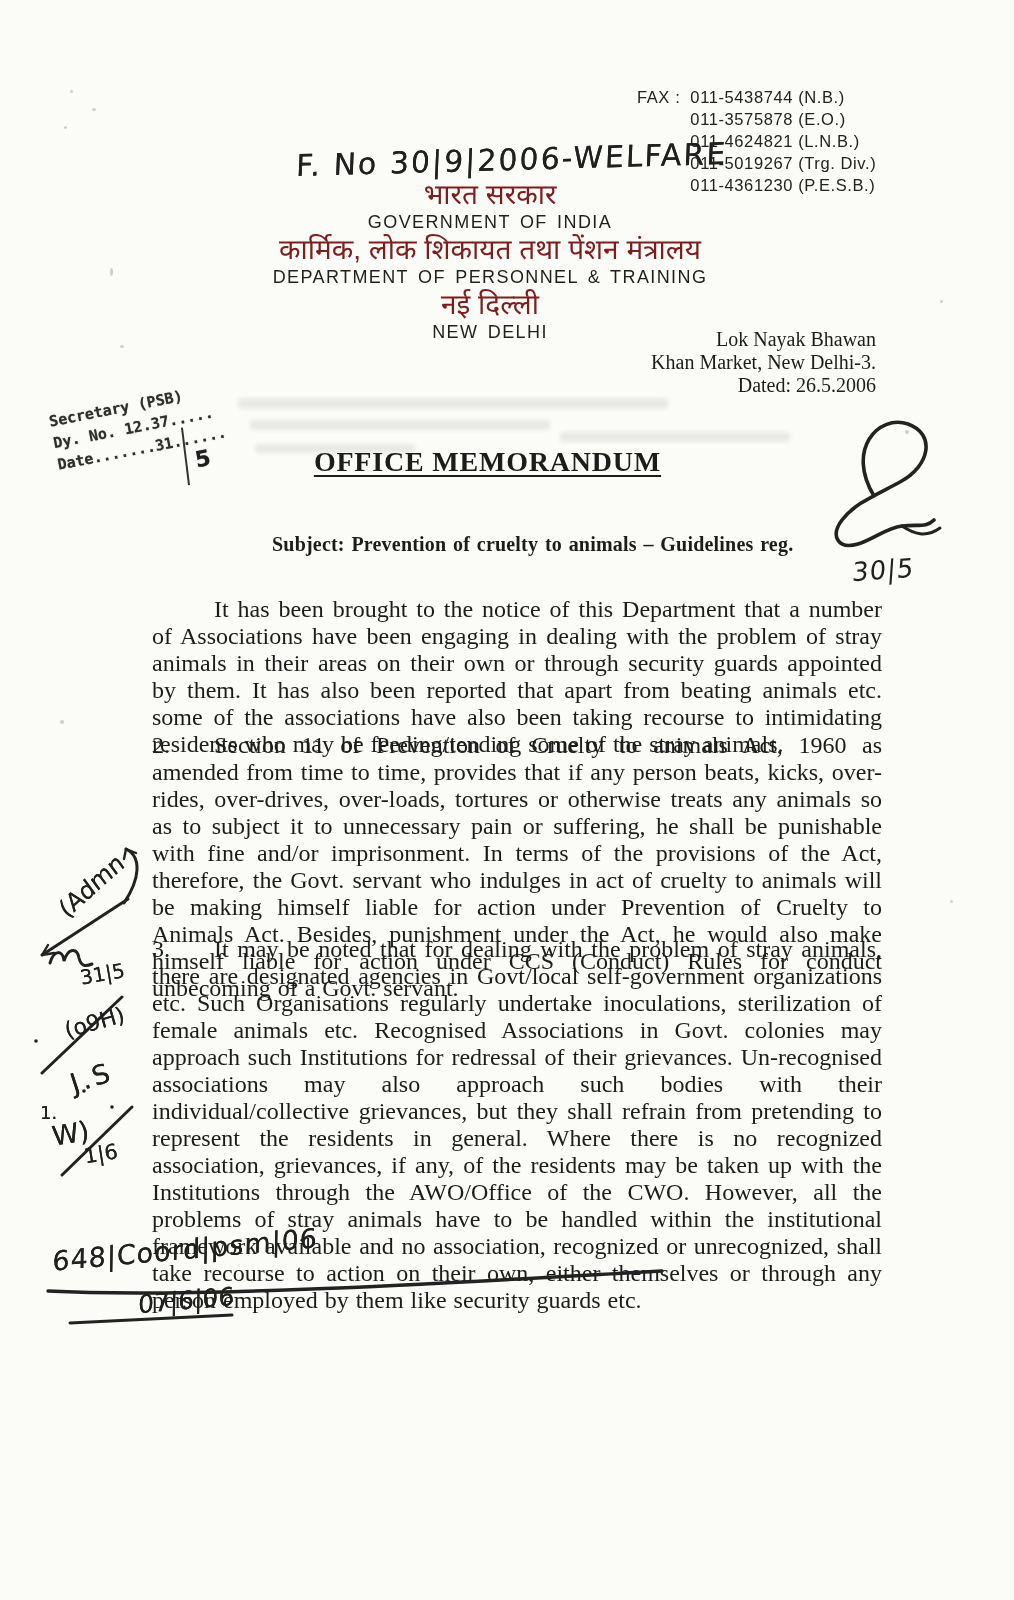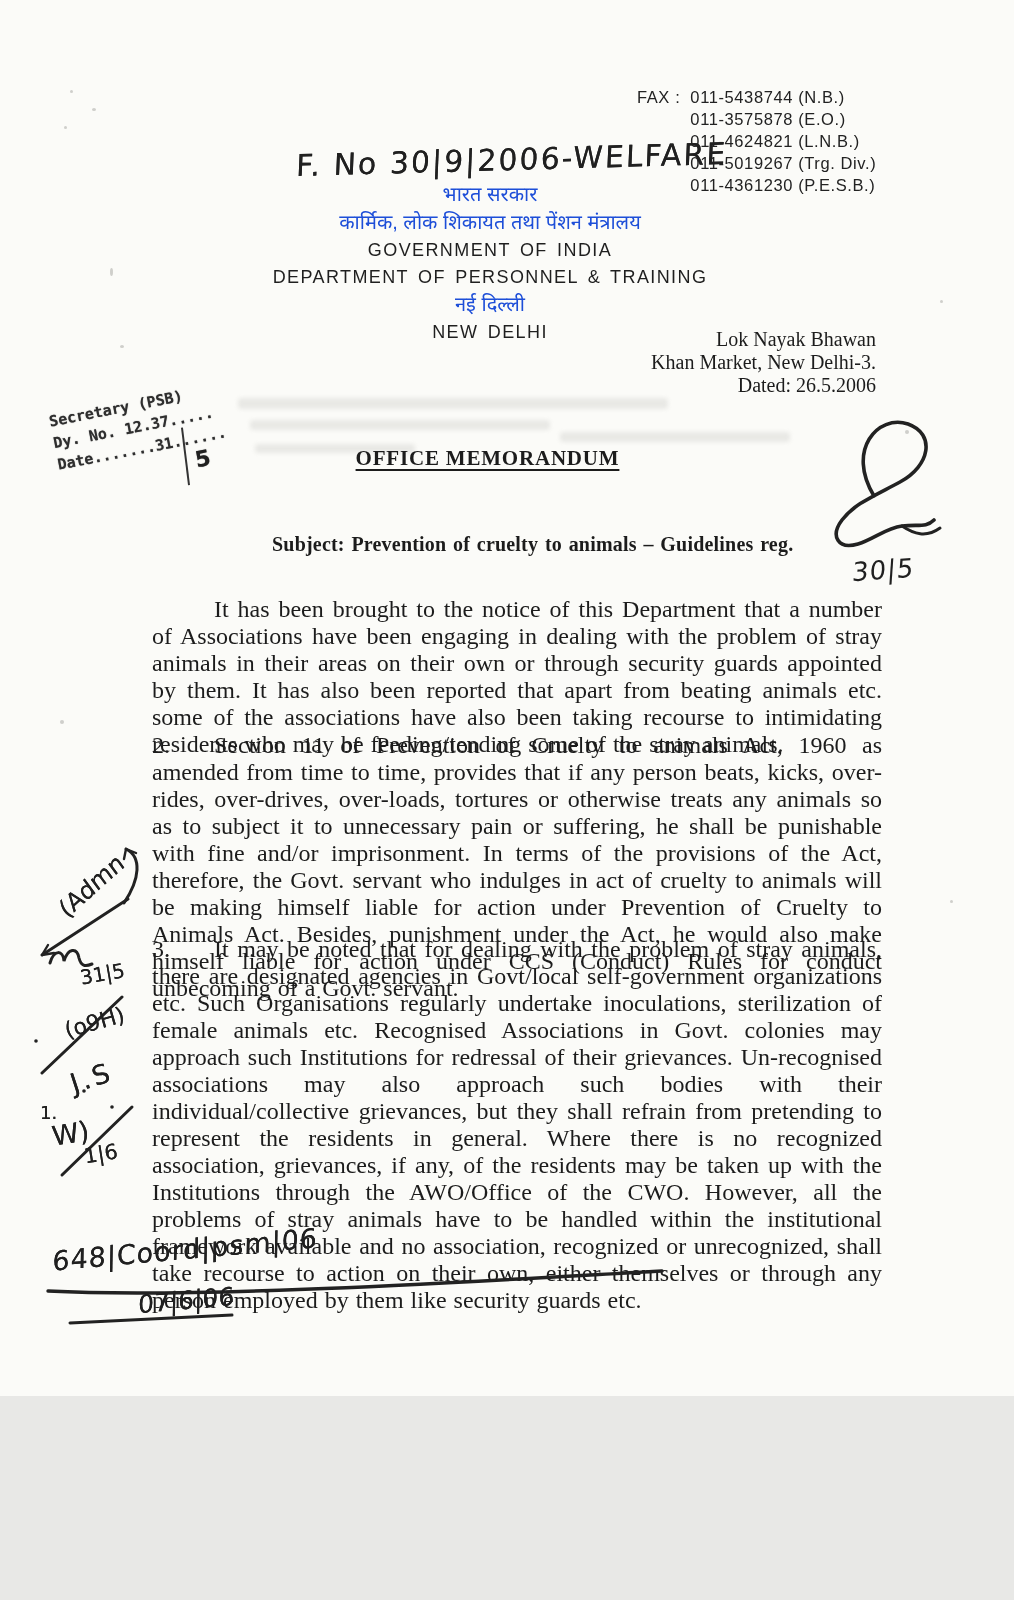--- a/index.html
+++ b/index.html
@@ -1,53 +1,53 @@
 <!DOCTYPE html>
 <html><head>
 <meta charset="utf-8">
 <style>
   html,body{margin:0;padding:0;background:#e8e8e6;}
   .page{
-    position:relative; width:1014px; height:1396px;
+    position:relative; width:1014px; height:1600px;
     background:#fbfbf8;
     font-family:"Liberation Serif", serif;
     color:#1c1c1c; overflow:hidden;
     box-shadow:0 0 6px rgba(0,0,0,.25);
   }
   .abs{position:absolute;}
   
   .fax-block{left:637px; top:86px; font-family:"Liberation Sans", sans-serif;
     font-size:16.5px; letter-spacing:.6px; line-height:22px; display:flex; color:#222;}
   .fax-label{margin-right:10px; white-space:nowrap;}
   .fax-lines div{white-space:nowrap;}
   
   .hand{font-family:"DejaVu Sans", sans-serif; color:#202020;}
   .fileno{left:296px; top:142px; font-size:30px; letter-spacing:2px;
     transform:rotate(-1.6deg) skewX(-4deg); white-space:nowrap;
     text-shadow:0 0 .6px #333;}
   
   .header{left:0; top:182px; width:980px; text-align:center;}
   .h-line{margin:0 0 3px 0;}
-  .h-hindi{font-family:"Liberation Sans","DejaVu Sans",sans-serif; font-size:20px; line-height:25px; color:#1d4ed8;}
+  .h-hindi{font-family:"Liberation Sans","DejaVu Sans",sans-serif; font-size:28px; line-height:25px; color:#7f1d1d;}
   .h-en{font-family:"Liberation Sans", sans-serif; font-size:18px; line-height:24px;
     letter-spacing:1.4px; word-spacing:3px; color:#1f1f1f;}
   
   .addr{left:600px; top:328px; width:276px; text-align:right;
     font-size:20px; line-height:23px;}
   
   .stamp{left:52px; top:394px; transform:rotate(-11deg);
     font-family:"DejaVu Sans Mono", monospace; font-weight:bold;
     font-size:15px; line-height:22px; color:#2e2e2e;
     text-shadow:0 0 1px #777; white-space:nowrap;}
   .stamp-vline{position:absolute; left:126px; top:42px; width:2px; height:58px;
     background:#333; transform:rotate(4deg);}
   .stamp-five{position:absolute; left:136px; top:66px; font-size:22px;}
   
   .memo-wrap{left:0; top:446px; width:975px; text-align:center;}
-  .memo-title{font-weight:bold; font-size:21px; letter-spacing:.8px;
+  .memo-title{font-weight:bold; font-size:28px; letter-spacing:.8px;
     text-decoration:underline; text-underline-offset:4px;
     text-decoration-thickness:2px;}
   
   .signature{left:802px; top:408px;}
   .sig-note{left:852px; top:555px; font-size:26px; transform:rotate(-4deg) skewX(-8deg);
     letter-spacing:1px;}
   
   .subject{left:272px; top:533px; font-weight:bold; font-size:20px;
     letter-spacing:.2px; word-spacing:1.5px;}
   
@@ -105,22 +105,22 @@
       <div>011-4624821 (L.N.B.)</div>
       <div>011-5019267 (Trg. Div.)</div>
       <div>011-4361230 (P.E.S.B.)</div>
     </div>
   </div>
 
   <div class="abs hand fileno">F. No 30|9|2006-WELFARE</div>
 
   <div class="abs header">
     <div class="h-line h-hindi">भारत सरकार</div>
+    <div class="h-line h-en">GOVERNMENT OF INDIA</div>
     <div class="h-line h-hindi">कार्मिक, लोक शिकायत तथा पेंशन मंत्रालय</div>
-    <div class="h-line h-en">GOVERNMENT OF INDIA</div>
     <div class="h-line h-en">DEPARTMENT OF PERSONNEL &amp; TRAINING</div>
     <div class="h-line h-hindi">नई दिल्ली</div>
     <div class="h-line h-en">NEW DELHI</div>
   </div>
 
   <div class="abs addr">
     <div>Lok Nayak Bhawan</div>
     <div>Khan Market, New Delhi-3.</div>
     <div>Dated: 26.5.2006</div>
   </div>

